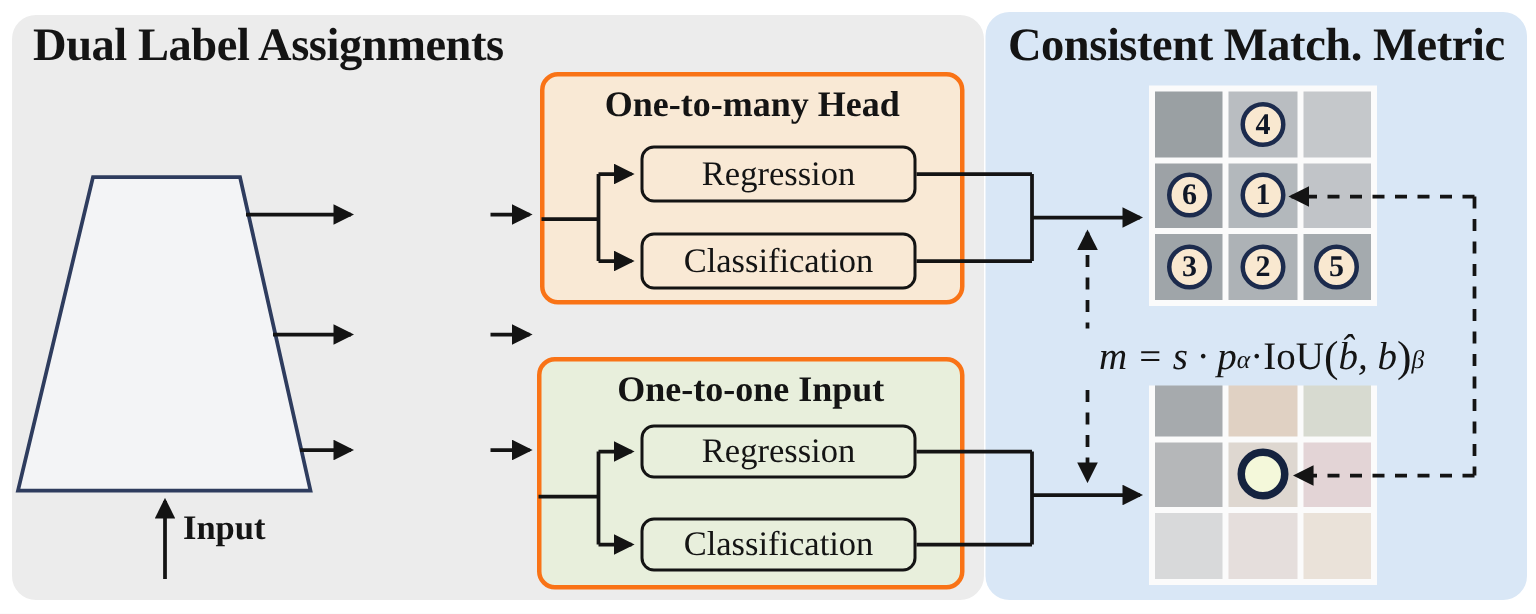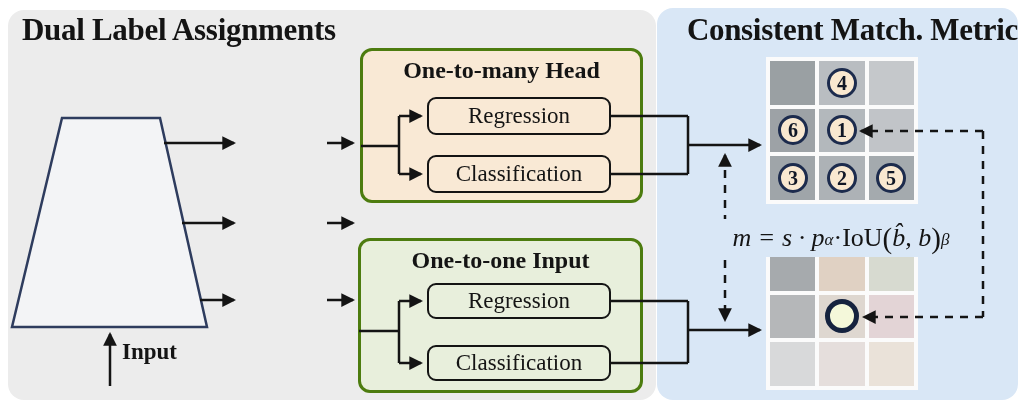--- a/index.html
+++ b/index.html
@@ -3,29 +3,29 @@
 <meta charset="utf-8">
 <style>
   html,body{margin:0;padding:0;background:#ffffff;}
   .canvas{position:relative;width:1024px;height:409px;background:#ffffff;overflow:hidden;
           font-family:"Liberation Serif","DejaVu Serif",serif;color:#141414;}
   .panel{position:absolute;border-radius:16px;}
   .panel-left{left:8px;top:10px;width:648px;height:390px;}
   .panel-right{left:657px;top:8px;width:361px;height:392px;}
   .panel-title{position:absolute;font-weight:bold;font-size:31px;letter-spacing:-0.3px;white-space:nowrap;}
   .title-left{left:22px;top:12px;}
-  .title-right{left:657px;top:12px;width:361px;text-align:right;}
+  .title-right{left:657px;top:12px;width:361px;text-align:center;}
 
   .node{position:absolute;display:flex;align-items:center;justify-content:center;box-sizing:border-box;}
   .pan-box{left:240px;top:118px;width:85px;height:209px;background:#f3f4f6;border:2.5px solid #2e3c5e;border-radius:3px;}
   .big-label{font-weight:bold;font-size:30px;}
   .backbone-label{left:30px;top:206px;width:160px;height:38px;font-weight:bold;font-size:30px;}
   .input-label{left:122px;top:338px;height:28px;font-size:23px;font-weight:bold;}
 
-  .head-box{position:absolute;border:3px solid #4d7c0f;border-radius:12px;box-sizing:border-box;}
+  .head-box{position:absolute;border:3px solid #f97316;border-radius:12px;box-sizing:border-box;}
   .head-o2m{left:360px;top:48px;width:283px;height:155px;}
   .head-o2o{left:358px;top:238px;width:285px;height:155px;}
   .head-title{position:absolute;width:100%;text-align:center;top:6px;font-weight:bold;font-size:24px;}
   .sub-box{position:absolute;border:2.5px solid #141414;border-radius:9px;box-sizing:border-box;
            display:flex;align-items:center;justify-content:center;font-size:23px;}
   .sb-o2m-reg{left:427px;top:97px;width:184px;height:38px;}
   .sb-o2m-cls{left:427px;top:155px;width:184px;height:38px;}
   .sb-o2o-reg{left:427px;top:283px;width:184px;height:36px;}
   .sb-o2o-cls{left:427px;top:345px;width:184px;height:36px;}
 

